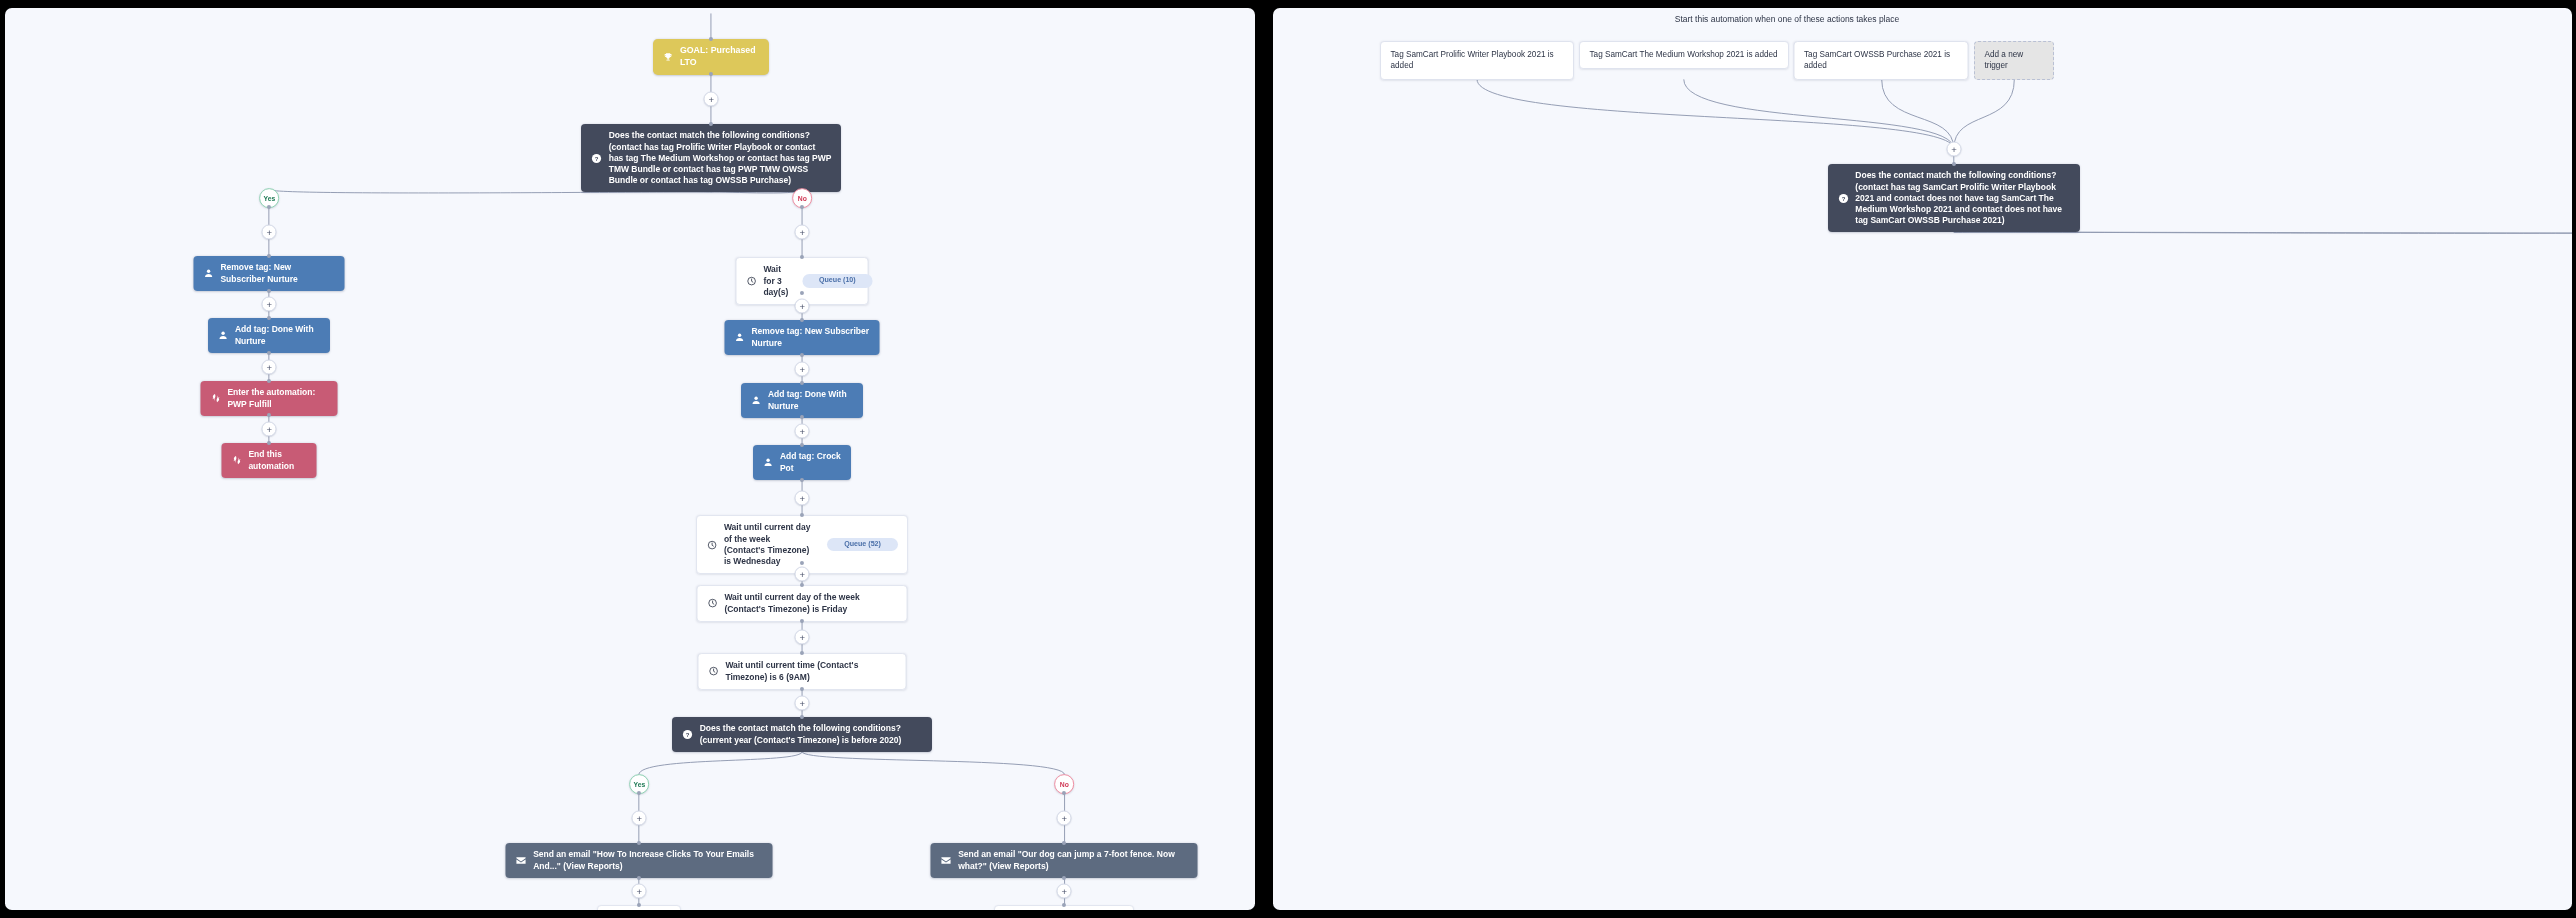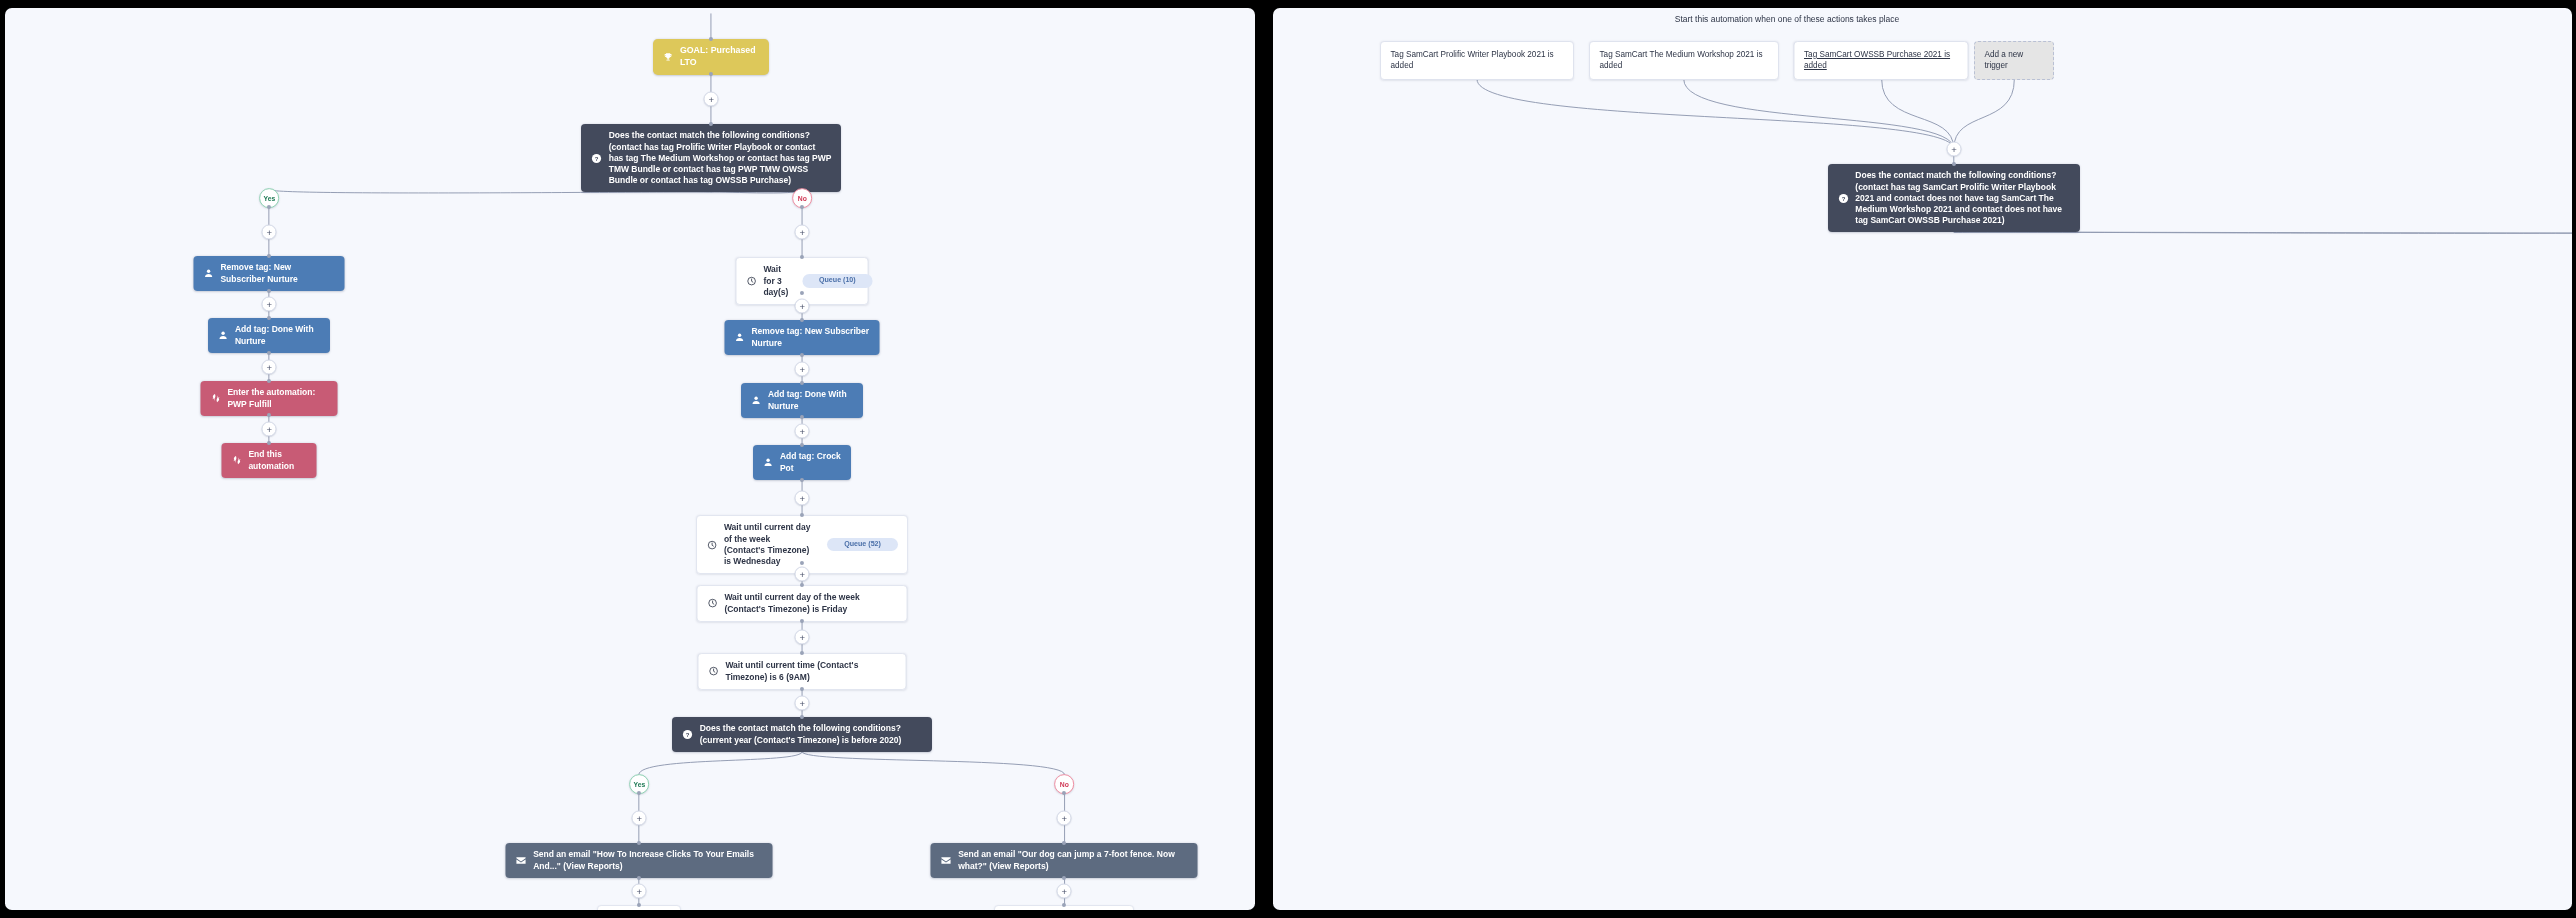--- a/index.html
+++ b/index.html
@@ -325,24 +325,24 @@
         <line x1="3284" y1="1087" x2="3284" y2="1128" stroke="#8f99b0" stroke-width="1.4"></line>
         <line x1="3284" y1="1179" x2="3284" y2="1220" stroke="#8f99b0" stroke-width="1.4"></line>
         <line x1="3284" y1="1271" x2="3284" y2="1312" stroke="#8f99b0" stroke-width="1.4"></line>
         <line x1="3587" y1="963" x2="3587" y2="1036" stroke="#8f99b0" stroke-width="1.4"></line>
       </svg>
     <div class="canvas" id="canvas-right">
       <div class="hdr" id="right-header" style="left:473px;top:5.4px;margin-left:41px;">Start this automation when one of these actions takes place</div>
     <div class="node n-trigger" id="t1" style="left: 204px; top: 33px; width: 194px;">
           <span class="lbl">Tag SamCart Prolific Writer Playbook 2021 is added</span>
         </div>
-        <div class="node n-trigger" id="t2" style="left: 411px; top: 33px; width: 190px;">
+        <div class="node n-trigger" id="t2" style="left: 411px; top: 33px; width: 210px;">
           <span class="lbl">Tag SamCart The Medium Workshop 2021 is added</span>
         </div>
-        <div class="node n-trigger" id="t3" style="left: 608px; top: 33px; width: 175px; text-decoration: underline;">
+        <div class="node n-trigger" id="t3" style="left: 608px; top: 33px; width: 175px;">
           <span class="lbl">Tag SamCart OWSSB Purchase 2021 is added</span>
         </div>
         <div class="node n-trigger dashed" id="t4" style="left: 741px; top: 33px; width: 80px;">
           <span class="lbl">Add a new trigger</span>
         </div>
         <div class="node n-cond" id="r-cond1" style="left: 681px; top: 156px; width: 252px;">
           <span class="ico">
             <svg width="11" height="11" viewBox="0 0 24 24" style="font-size:12.5px">
               <circle cx="12" cy="12" r="10" fill="#fff"></circle>
               <text x="12" y="16.6" text-anchor="middle" font-family="Liberation Sans, sans-serif" font-size="13" font-weight="bold" fill="#434a5c">?</text>

